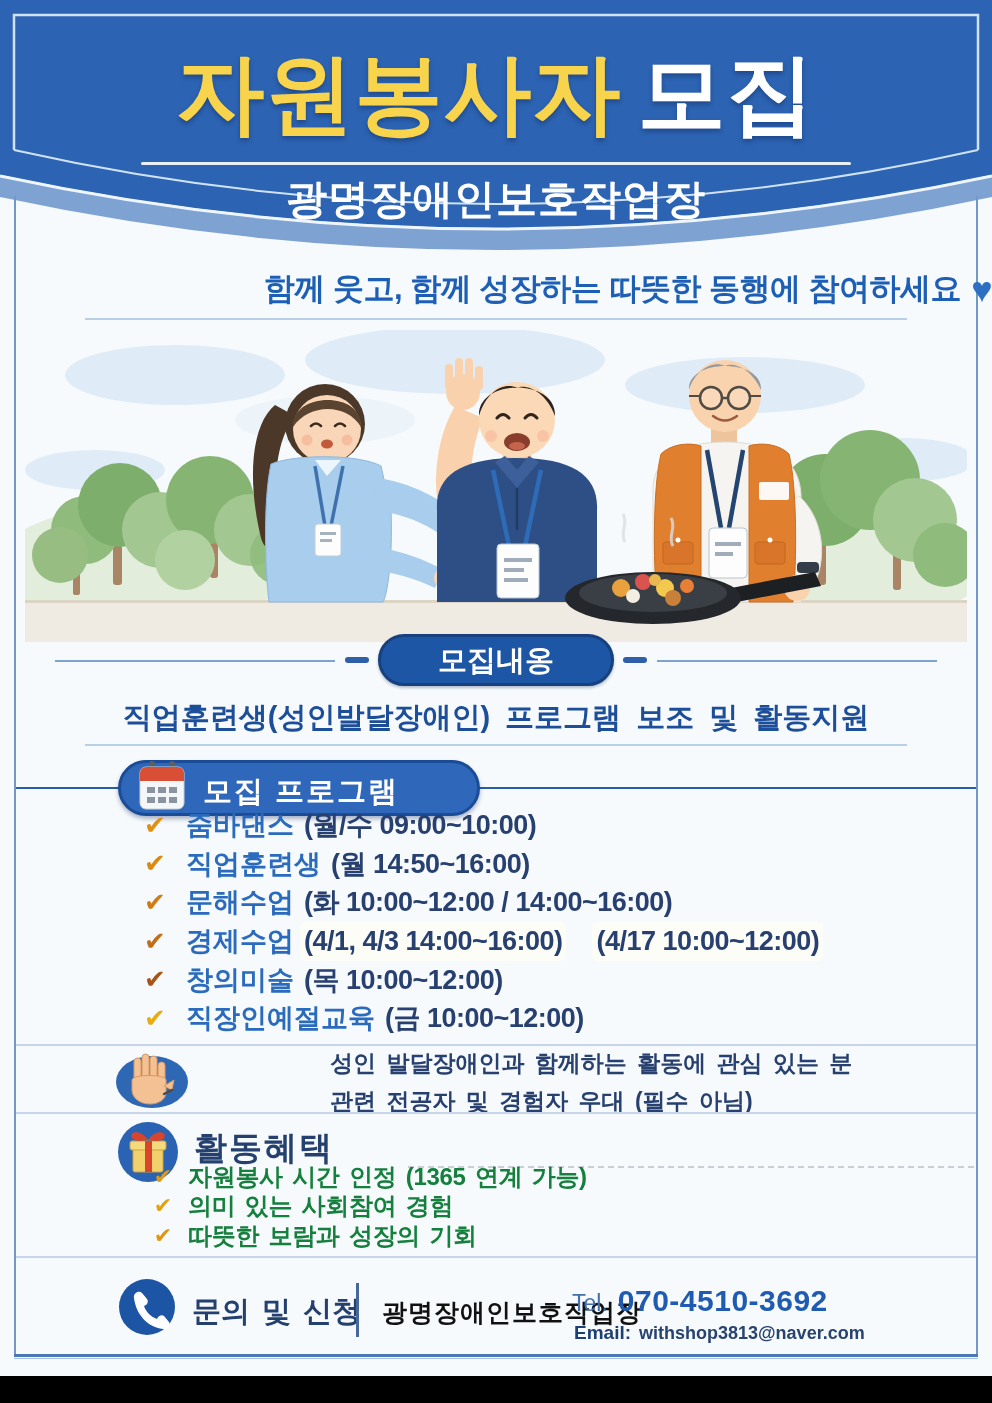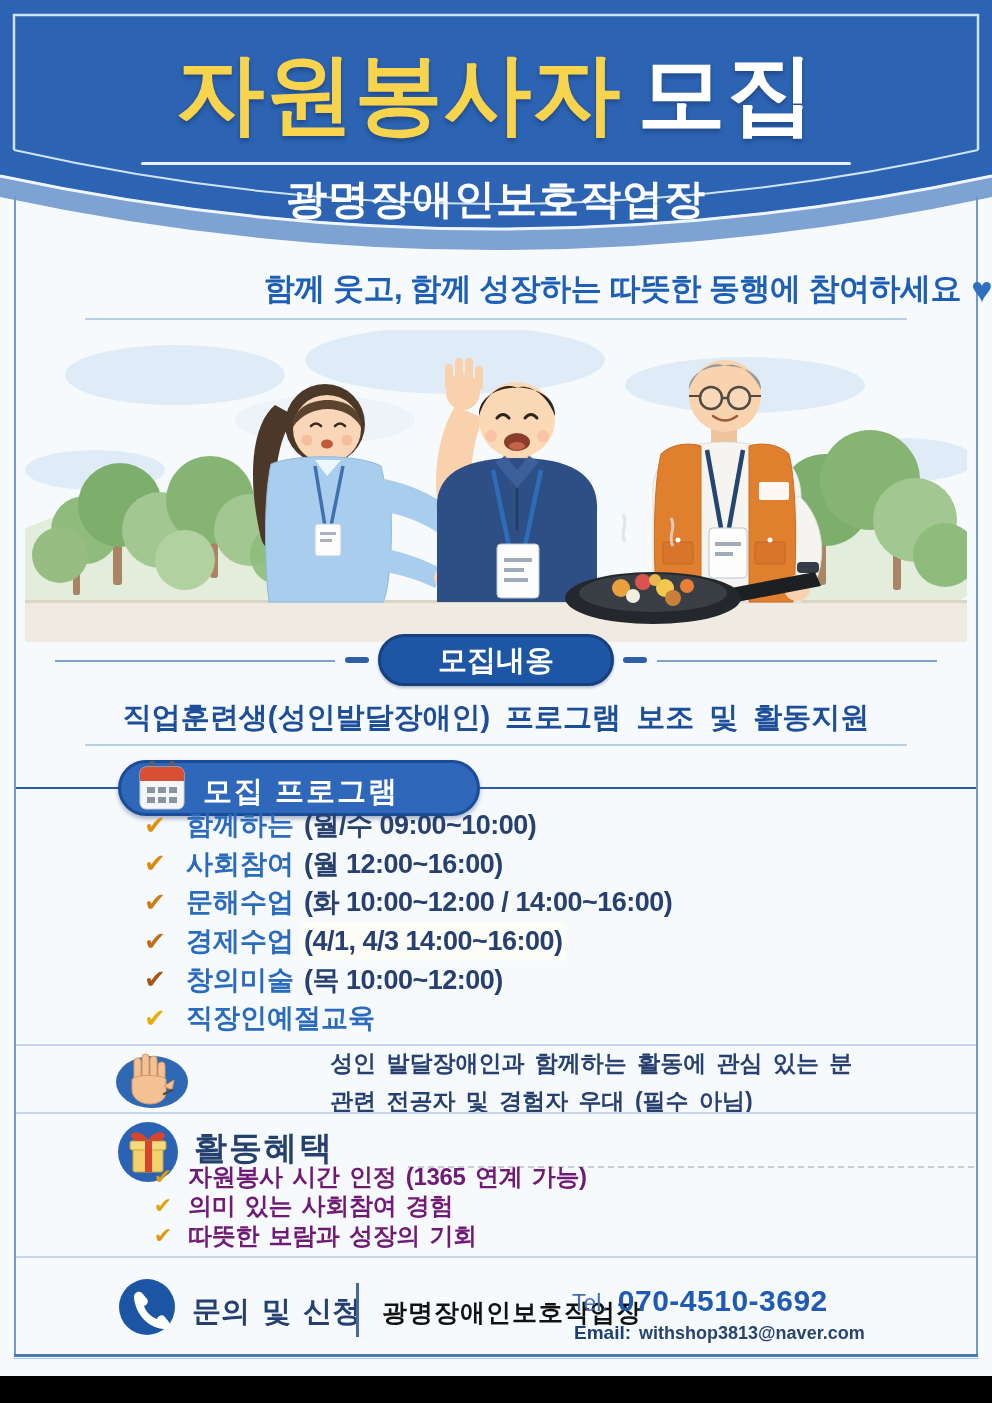--- a/index.html
+++ b/index.html
@@ -71,21 +71,21 @@
   .elig-l2{left:330px;top:1086px;font-size:23px;font-weight:800;color:#27406f;word-spacing:4px;}
 
   
   .ben-icon{left:116px;top:1120px;width:64px;height:64px;}
   .ben-title{left:194px;top:1126px;font-size:33px;font-weight:800;color:#23406e;letter-spacing:2px;}
   .ben-dash{left:408px;top:1166px;width:566px;height:0;border-top:2px dashed #c9ced6;}
   .ben-list{left:150px;top:1162px;}
   .ben-row{display:flex;align-items:center;height:29.5px;font-size:24px;}
   .ben-row .chk{font-size:22px;width:26px;margin-right:12px;}
   .b0{color:#df9b11}.b1{color:#e3a30f}.b2{color:#e0970f}
-  .ben-text{color:#701a75;font-weight:800;word-spacing:3px;letter-spacing:-.3px;}
+  .ben-text{color:#15803d;font-weight:800;word-spacing:3px;letter-spacing:-.3px;}
 
   
   .ph-icon{left:118px;top:1278px;width:58px;height:58px;}
   .ft-label{left:192px;top:1292px;font-size:29px;font-weight:800;color:#23406e;word-spacing:4px;}
   .ft-div{left:356px;top:1283px;width:3px;height:54px;background:#46689c;}
   .ft-org{left:382px;top:1296px;font-size:25px;font-weight:800;color:#111;letter-spacing:1px;}
   .ft-tel{left:572px;top:1284px;}
   .tel-lab{font-size:23px;font-weight:400;color:#436fad;margin-right:10px;}
   .tel-num{font-size:30px;font-weight:800;color:#1f5bb0;letter-spacing:.5px;}
   .ft-email{left:574px;top:1322px;text-align:center;}
@@ -278,46 +278,48 @@
       <rect x="14" y="40" width="8" height="6" fill="#8a94a0"></rect>
       <rect x="25" y="40" width="8" height="6" fill="#8a94a0"></rect>
       <rect x="36" y="40" width="8" height="6" fill="#8a94a0"></rect>
     </svg>
     <span class="pl">모집 프로그램</span>
   </div>
 
   <div class="abs prog-list">
     <div class="prog-row">
       <span class="chk c0">✔</span>
-      <span class="pname">함께하는</span>
+      <span class="pname">줌바댄스</span>
       <span class="pdetail">(월/수 09:00~10:00)</span>
     </div>
     <div class="prog-row">
       <span class="chk c1">✔</span>
-      <span class="pname">사회참여</span>
-      <span class="pdetail">(월 12:00~16:00)</span>
+      <span class="pname">직업훈련생</span>
+      <span class="pdetail">(월 14:50~16:00)</span>
     </div>
     <div class="prog-row">
       <span class="chk c2">✔</span>
       <span class="pname">문해수업</span>
       <span class="pdetail">(화 10:00~12:00 / 14:00~16:00)</span>
     </div>
     <div class="prog-row">
       <span class="chk c3">✔</span>
       <span class="pname">경제수업</span>
       <span class="pdetail hl">(4/1, 4/3 14:00~16:00)</span>
+      <span class="pdetail2 hl">(4/17 10:00~12:00)</span>
     </div>
     <div class="prog-row">
       <span class="chk c4">✔</span>
       <span class="pname">창의미술</span>
       <span class="pdetail">(목 10:00~12:00)</span>
     </div>
     <div class="prog-row">
       <span class="chk c5">✔</span>
       <span class="pname">직장인예절교육</span>
+      <span class="pdetail">(금 10:00~12:00)</span>
     </div>
   </div>
 
   <div class="abs sep" style="top:1044px;"></div>
   <svg class="abs elig-icon" viewBox="0 0 76 60">
     <ellipse cx="38" cy="32" rx="36" ry="26" fill="#2e68b5"></ellipse>
     <g>
       <rect x="20" y="8" width="7" height="24" rx="3.5" fill="#f3c193" stroke="#d79a63" stroke-width="1"></rect>
       <rect x="28" y="4" width="7" height="28" rx="3.5" fill="#f3c193" stroke="#d79a63" stroke-width="1"></rect>
       <rect x="36" y="6" width="7" height="26" rx="3.5" fill="#f3c193" stroke="#d79a63" stroke-width="1"></rect>

